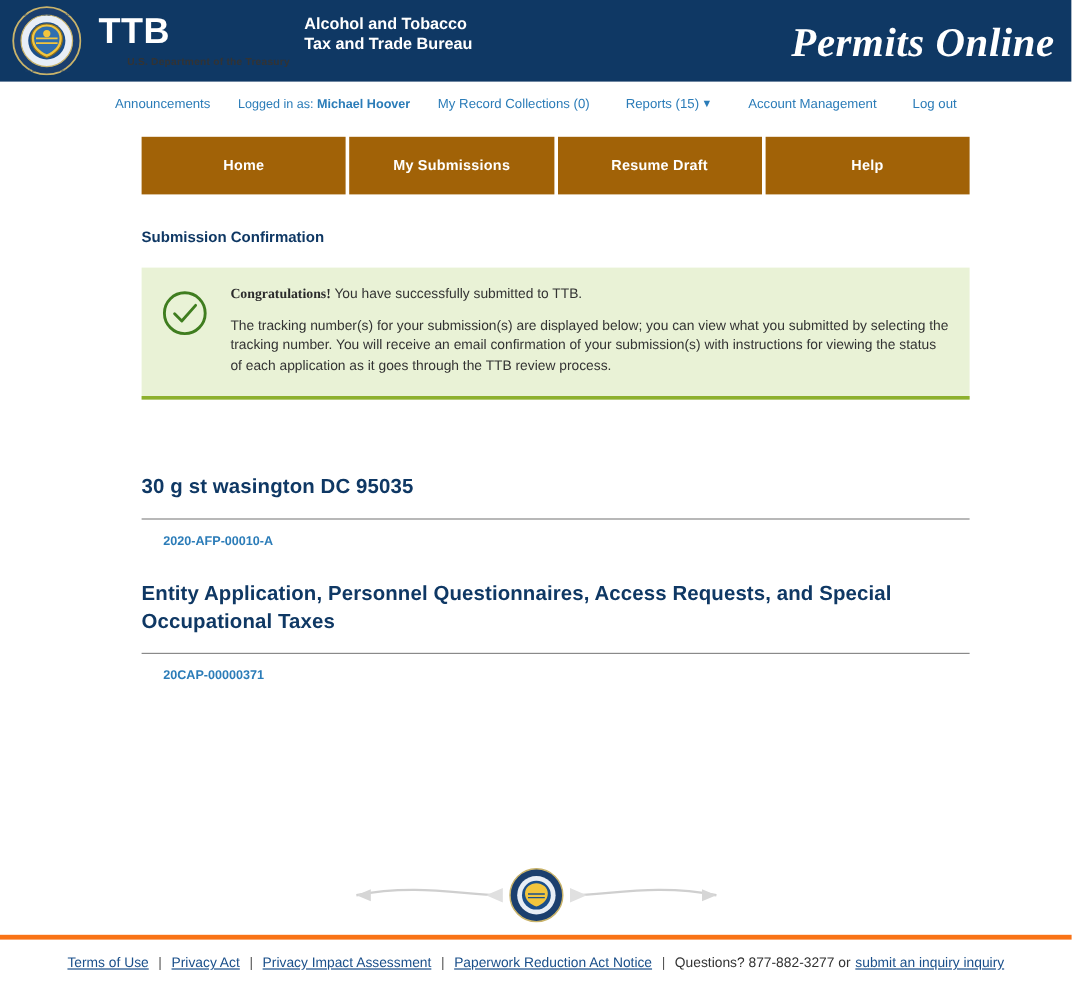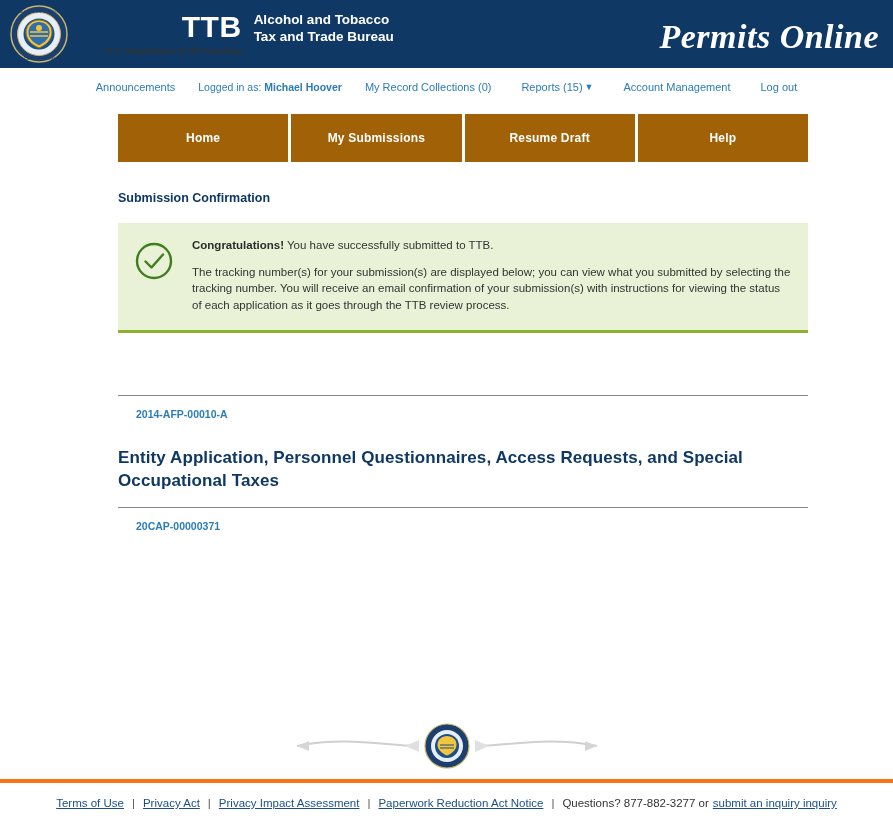--- a/index.html
+++ b/index.html
@@ -52,21 +52,20 @@
   .brand-dept {
     font-size: 8.5px;
     font-weight: bold;
     margin-top: 4px;
     letter-spacing: 0.2px;
     padding-left: 24px;
   }
   .brand-ttb-block {
     display: flex;
     flex-direction: column;
-    text-align: right;
   }
   .permits-online {
     position: absolute;
     right: 14px;
     top: 18px;
     color: #ffffff;
     font-size: 34px;
     font-style: italic;
     font-weight: bold;
     font-family: "Liberation Serif", serif;
@@ -150,21 +149,21 @@
     flex: 0 0 52px;
     padding-top: 4px;
   }
   .alert-body {
     font-size: 11.5px;
     color: #333333;
     line-height: 1.45;
     padding-left: 6px;
   }
   .alert-body .lead { margin-bottom: 10px; }
-  .alert-body b { color: #2b2b2b; }
+  .alert-body b { color: #2b2b2b; font-family: Liberation Serif, serif; }
   .alert-body p { margin: 0; }
 
   .record-block { margin-top: 62px; }
   .record-block.second { margin-top: 26px; }
   .record-name {
     font-size: 17px;
     font-weight: bold;
     color: #0f3864;
     line-height: 1.35;
     letter-spacing: 0.1px;
@@ -280,23 +279,24 @@
         <path d="M11.5 20.5 L17.5 26.5 L29 13.5" fill="none" stroke="#3f7d1f" stroke-width="2.4" stroke-linecap="round" stroke-linejoin="round"></path>
       </svg>
     </div>
     <div class="alert-body">
       <p class="lead"><b>Congratulations!</b><span> You have successfully submitted to TTB.</span></p>
       <p>The tracking number(s) for your submission(s) are displayed below; you can view what you submitted by selecting the tracking number. You will receive an email confirmation of your submission(s) with instructions for viewing the status of each application as it goes through the TTB review process.</p>
     </div>
   </div>
 
   <div class="record-block">
+    <div class="record-name">30 g st wasington DC 95035</div>
     <div class="record-rule"></div>
     <div class="tracking">
-      <a href="#">2014-AFP-00010-A</a>
+      <a href="#">2020-AFP-00010-A</a>
     </div>
   </div>
 
   <div class="record-block second">
     <div class="record-name">Entity Application, Personnel Questionnaires, Access Requests, and Special Occupational Taxes</div>
     <div class="record-rule"></div>
     <div class="tracking">
       <a href="#">20CAP-00000371</a>
     </div>
   </div>

